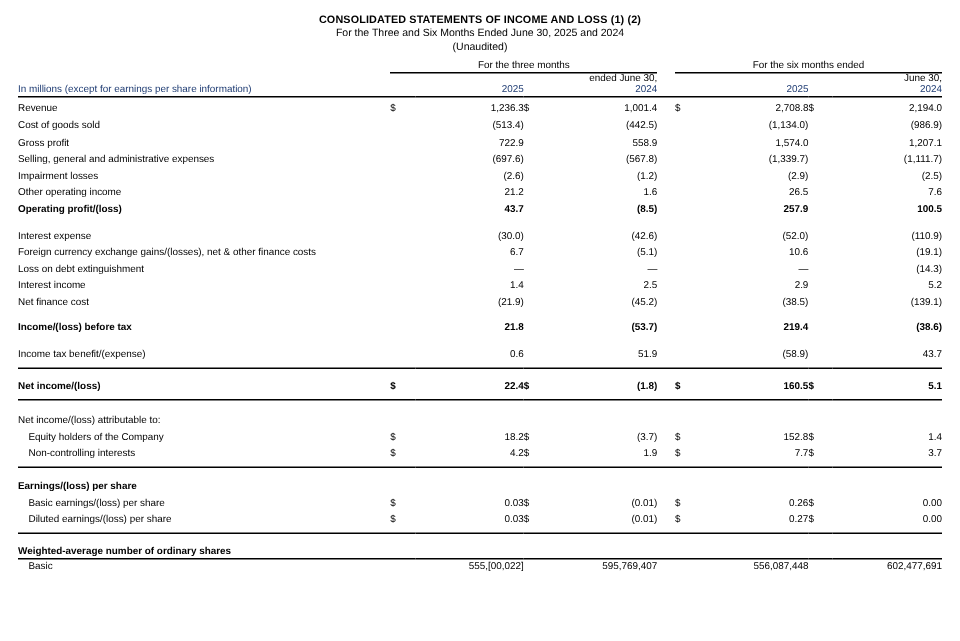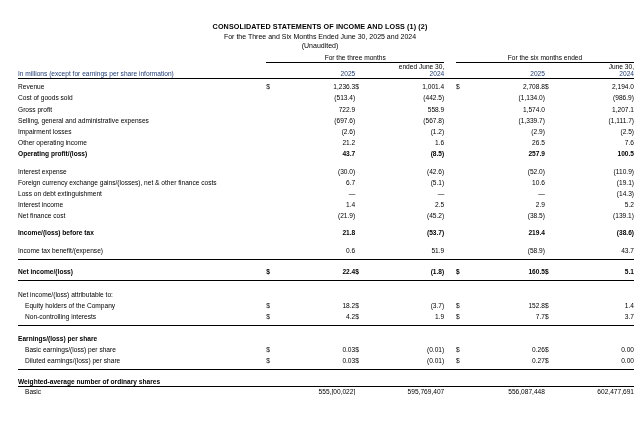--- a/index.html
+++ b/index.html
@@ -12,21 +12,21 @@
     height: 427px;
     overflow: hidden;
     font-family: "Liberation Sans", sans-serif;
     color: #000000;
     font-size: 6.5px;
   }
   .page {
     position: relative;
     width: 640px;
     height: 427px;
-    padding: 18px;
+    padding: 4px;
     box-sizing: border-box;
   }
   .titles {
     text-align: center;
     padding-top: 4px;
   }
   .title-main {
     font-size: 7.2px;
     font-weight: bold;
     letter-spacing: 0.1px;

